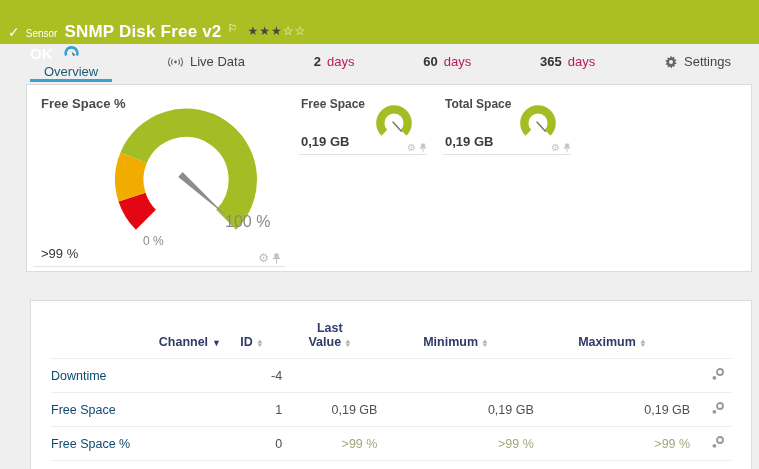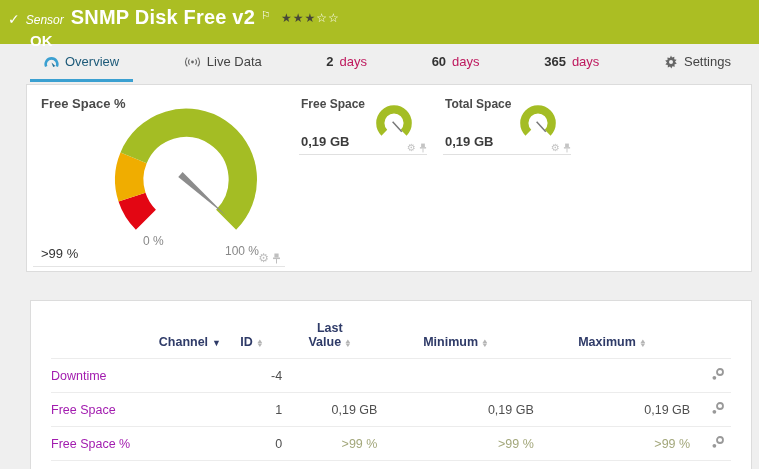--- a/index.html
+++ b/index.html
@@ -11,67 +11,67 @@
     --header-navy:#2f3b68;
   }
   *{box-sizing:border-box;margin:0;padding:0;}
   html,body{width:759px;height:469px;overflow:hidden;}
   body{font-family:"Liberation Sans","DejaVu Sans",sans-serif;background:#efefef;position:relative;}
 
   
   .sensor-header{position:absolute;left:0;top:0;width:759px;height:44px;background:var(--header-green);color:#fff;padding:6px 10px 0 8px;}
   .sensor-header .row1{display:flex;align-items:baseline;}
   .check{font-size:14px;font-weight:bold;margin-right:6px;}
-  .kind{font-style:italic;font-size:12px;margin-right:7px;}
-  .title{font-size:20px;font-weight:bold;letter-spacing:.2px;}
+  .kind{font-size:10px;margin-right:7px;}
+  .title{font-size:17px;font-weight:bold;letter-spacing:.2px;margin-top:16px;}
   .flag{font-size:11px;margin-left:6px;position:relative;top:-5px;}
   .stars{margin-left:10px;font-size:12px;letter-spacing:1px;position:relative;top:-2px;}
   .stars .filled{color:#474739;}
   .stars .empty{color:#fdfdf4;}
   .status-ok{font-size:15px;font-weight:bold;margin:3px 0 0 22px;}
 
   
   .tab-bar{position:absolute;left:0;top:44px;width:759px;height:38px;display:flex;justify-content:space-between;align-items:stretch;padding:0 14px 0 30px;font-size:13px;color:#444;}
   .tab{display:flex;align-items:center;gap:6px;padding:0 14px;cursor:pointer;border-bottom:3px solid transparent;white-space:nowrap;}
-  .tab.selected{border-bottom-color:var(--accent-blue);color:#1d5a79;}
+  .tab.selected{border-bottom-color:var(--accent-blue);color:#1d5a79;flex-direction:column;}
   .tab .num{font-weight:bold;color:#333;}
   .tab .days{color:#be185d;}
   .tab svg{flex:none;}
   .ticon{color:#666;}
 
   
   .panel{position:absolute;background:#fff;border:1px solid #dcdcdc;}
   .overview-panel{left:26px;top:84px;width:726px;height:188px;display:flex;align-items:flex-start;}
   .gauge-widget{position:relative;width:252px;height:178px;margin:4px 0 0 6px;border-bottom:1px solid #e4e4e4;}
   .gauge-title{position:absolute;left:8px;top:7px;font-size:13px;font-weight:bold;color:#4a4a4a;}
   .gauge-svg{position:absolute;left:58px;top:14px;}
   .gauge-value{position:absolute;left:8px;bottom:5px;font-size:13px;color:#333;}
   .scale-min{position:absolute;left:110px;bottom:18px;font-size:12px;color:#888;}
-  .scale-max{position:absolute;left:192px;bottom:8px;font-size:12px;color:#888;}
+  .scale-max{position:absolute;left:192px;bottom:35px;font-size:16px;color:#888;}
   .widget-icons{position:absolute;right:4px;bottom:2px;display:flex;align-items:center;gap:3px;color:#bfbfbf;}
   .gear-glyph{font-size:12px;line-height:1;font-family:"DejaVu Sans",sans-serif;cursor:pointer;}
   .pin-svg{cursor:pointer;}
 
   .mini-widget{position:relative;width:128px;height:60px;margin:10px 0 0 14px;border-bottom:1px solid #e0e0e0;}
   .mini-widget.total{margin-left:16px;}
   .mini-label{position:absolute;left:2px;top:2px;font-size:12px;font-weight:bold;color:#4a4a4a;}
   .mini-value{position:absolute;left:2px;bottom:5px;font-size:13px;font-weight:bold;color:#3c3c3c;}
   .mini-gauge{position:absolute;right:10px;top:8px;}
   .mini-icons{position:absolute;right:0;bottom:1px;display:flex;align-items:center;gap:3px;color:#c4c4c4;}
   .mini-icons .gear-glyph{font-size:10px;}
 
   
   .table-panel{left:30px;top:300px;width:722px;height:200px;padding:14px 20px 0 20px;}
   table{width:100%;border-collapse:collapse;font-size:12.5px;}
   col.c-channel{width:25%;} col.c-id{width:9%;} col.c-last{width:14%;}
   col.c-min{width:23%;} col.c-max{width:23%;} col.c-set{width:6%;}
   thead th{color:var(--header-navy);font-weight:bold;font-size:12.5px;padding:6px 0 9px 0;vertical-align:bottom;}
   th.al{text-align:right;} th.ar{text-align:center;} td.ar{text-align:right;}
   tbody td{padding:8px 0;color:#4f4f4f;border-top:1px solid #ececec;}
-  td.channel-cell{color:#a21caf;}
+  td.channel-cell{color:#0c4a6e;}
   tr.muted td.val{color:#a3a77b;}
   .sort-caret{color:var(--header-navy);font-size:9px;margin-left:4px;}
   .sort-arrows{display:inline-flex;flex-direction:column;vertical-align:middle;margin-left:4px;line-height:4px;}
   .sort-arrows i{font-style:normal;font-size:6px;color:#b5b5b5;transform:scaleX(1.3);}
   .set-cell{text-align:right;padding-right:6px;}
   .chset{cursor:pointer;}
 </style>
 </head>
 <body>
 

